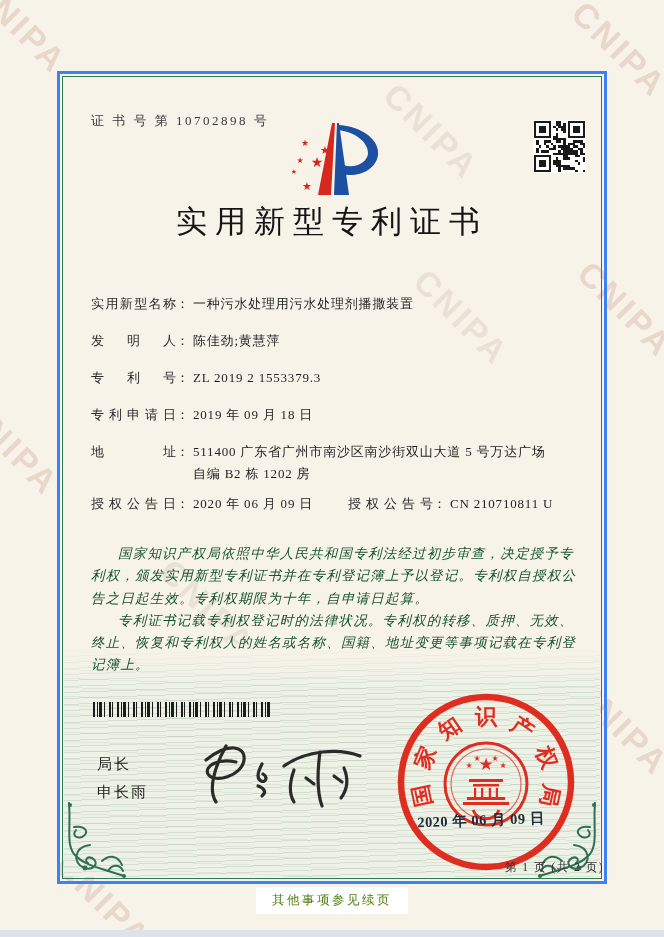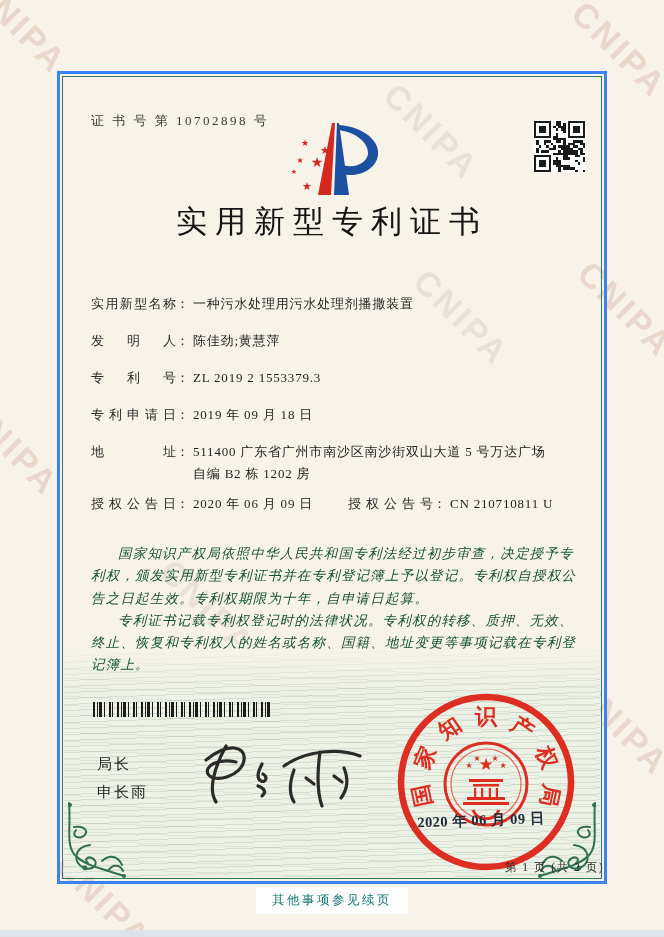--- a/index.html
+++ b/index.html
@@ -94,21 +94,21 @@
     font-weight:bold; font-size:14.5px; color:#222b3c; letter-spacing:0.5px;
     transform:rotate(-2deg); text-align:center;
   }
   .page-info{
     position:absolute; left:0; right:0; top:786px; text-align:right; z-index:3;
     font-size:11.5px; letter-spacing:1.5px; color:#2e2e2e;
   }
   .cont-note{
     position:absolute; left:50%; top:887px; transform:translateX(-50%); z-index:3;
     background:#ffffff; padding:5px 16px; font-size:12.5px; letter-spacing:2.5px;
-    color:#0f766e; white-space:nowrap;
+    color:#4d7c0f; white-space:nowrap;
   }
   .bottom-strip{ position:absolute; left:0; right:0; bottom:0; height:7px; background:#dde3e9; z-index:4; }
   
   .seal-arc text{
     font-size:22px; font-weight:bold; fill:#de2418; text-anchor:middle;
     font-family:"DejaVu Serif","Liberation Serif",serif;
   }
   svg{ display:block; }
 </style>
 </head>

